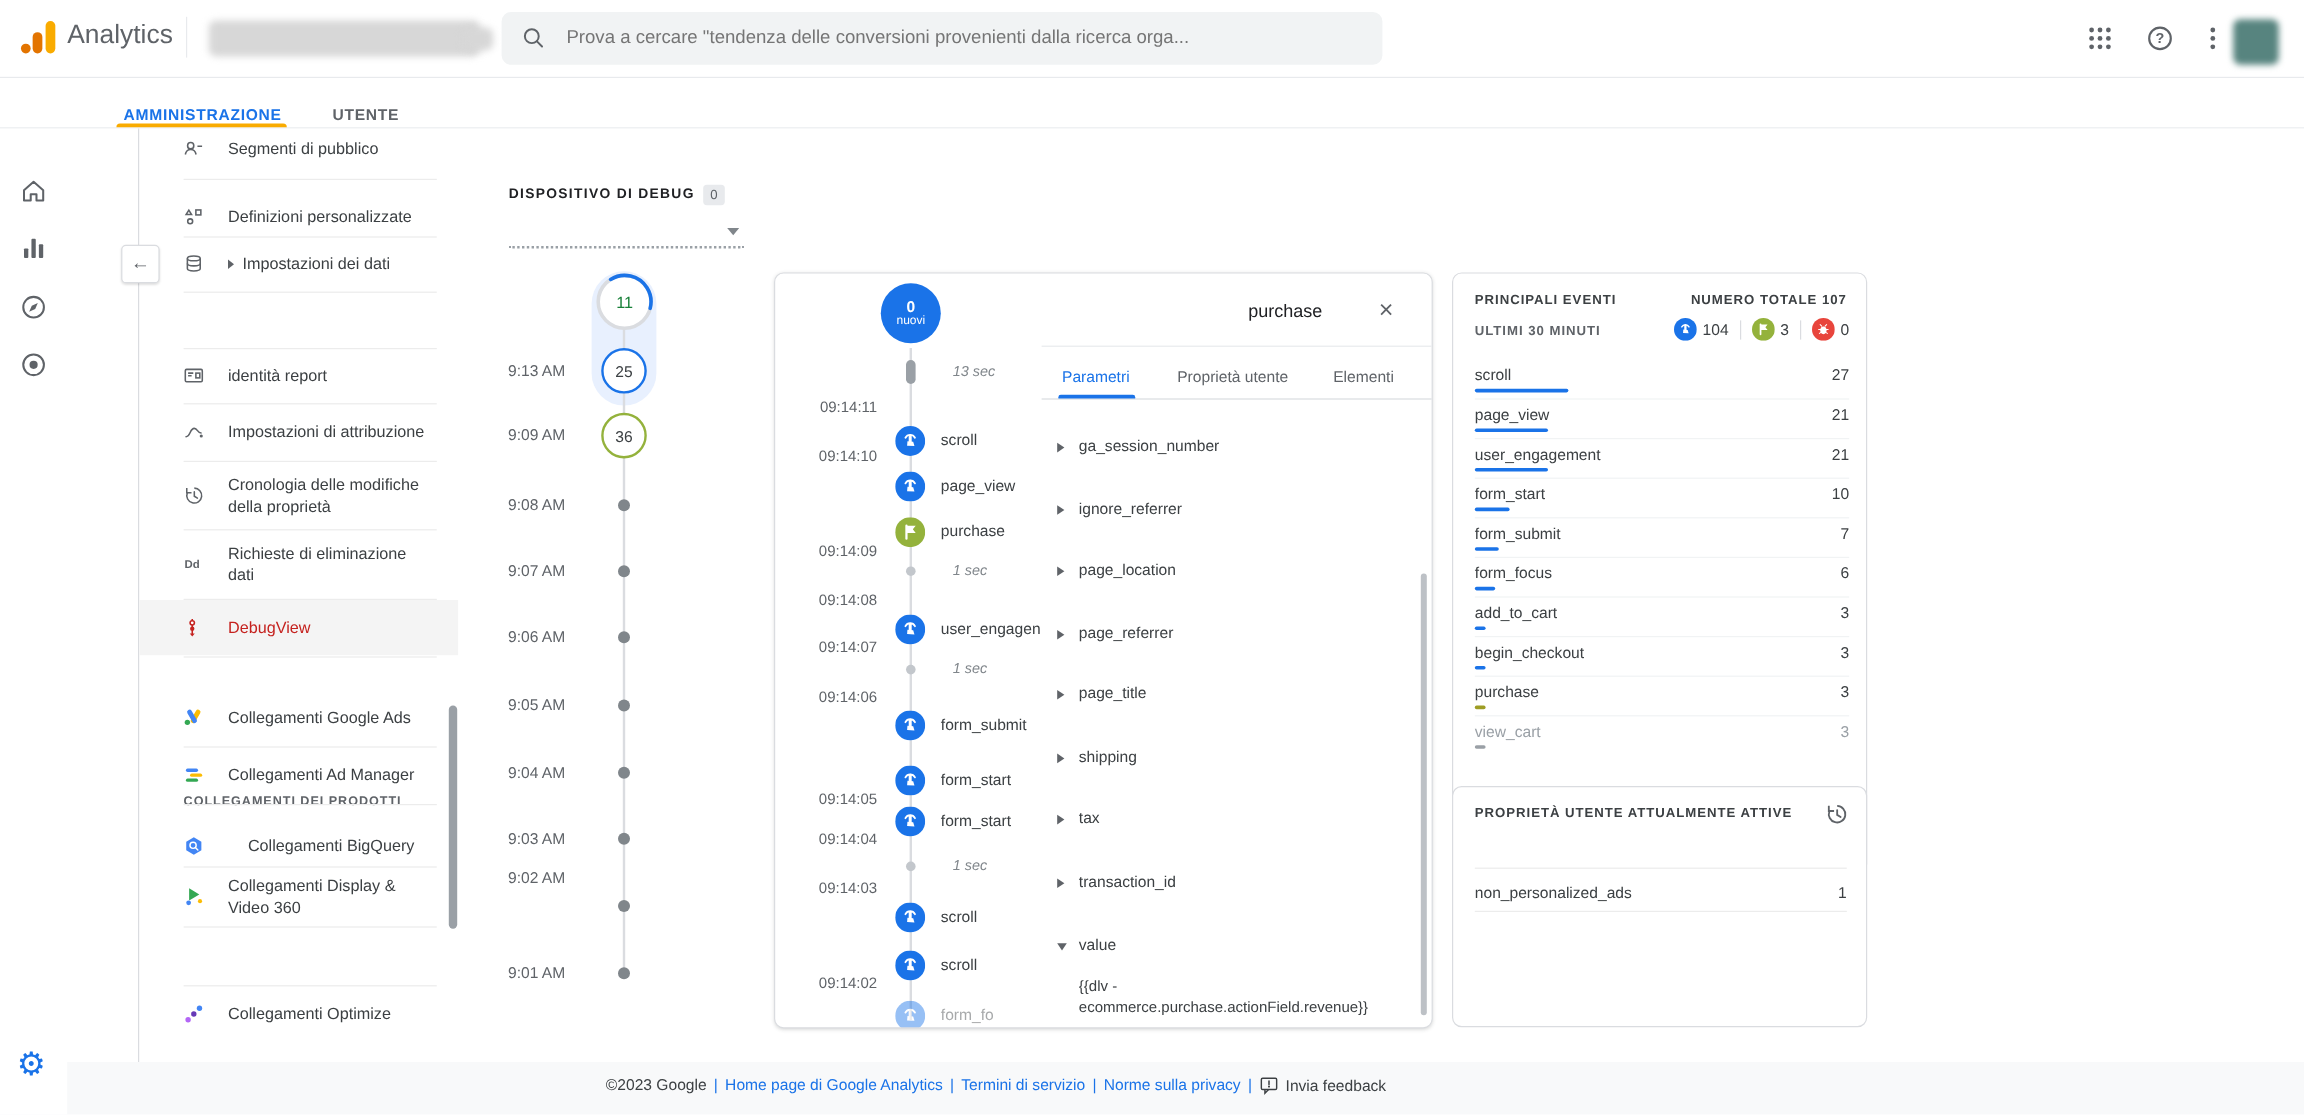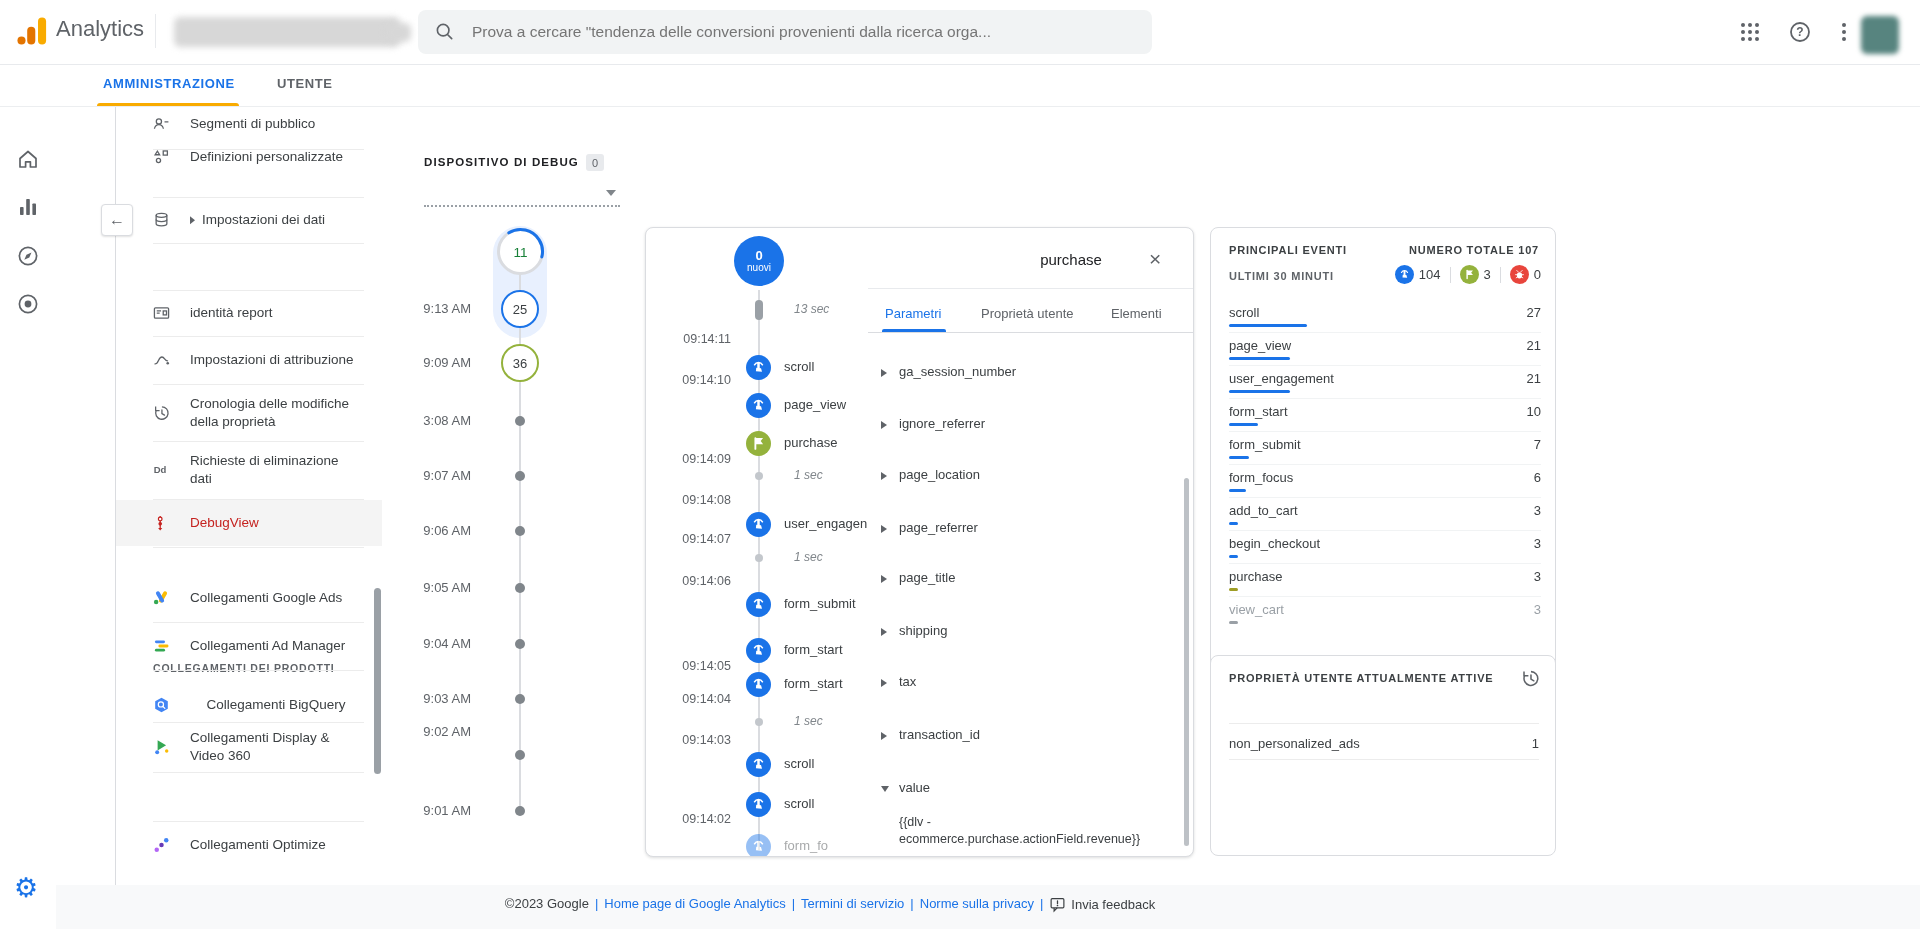--- a/index.html
+++ b/index.html
@@ -12,21 +12,21 @@
   .brand{position:absolute;left:56px;top:16px;font-size:22px;color:#5f6368;}
   .brand-sep{position:absolute;left:155px;top:14px;width:1px;height:34px;background:#e8eaed;}
   .blob{position:absolute;background:#d7d7d7;border-radius:6px;filter:blur(3px);}
   .searchbar{position:absolute;left:418px;top:10px;width:734px;height:44px;background:#f1f3f4;border-radius:8px;display:flex;align-items:center;padding:0 16px;box-sizing:border-box;}
   .searchbar input{border:none;outline:none;background:transparent;font-size:15.5px;color:#5f6368;width:640px;margin-left:14px;font-family:"Liberation Sans",sans-serif;}
   .tbicon{position:absolute;top:20px;width:24px;height:24px;cursor:pointer;}
   .avatar{position:absolute;left:1861px;top:16px;width:38px;height:38px;border-radius:6px;background:#57847f;filter:blur(2.5px);}
 
   
   .tabstrip{position:absolute;left:0;top:64px;width:1920px;height:42px;background:#fff;border-bottom:1px solid #eceef0;z-index:4;}
-  .tab{position:absolute;top:12px;font-size:13px;letter-spacing:.6px;font-weight:bold;cursor:pointer;}
+  .tab{position:absolute;top:24px;font-size:13px;letter-spacing:.6px;font-weight:bold;cursor:pointer;}
   .tab.active{color:#1a73e8;}
   .tab.idle{color:#5f6368;}
   .tab-underline{position:absolute;top:39px;height:3px;border-radius:3px 3px 0 0;background:#f9ab00;}
 
   
   .rail{position:absolute;left:0;top:64px;width:56px;height:865px;background:#fff;z-index:3;}
   .railbtn{position:absolute;left:16px;width:24px;height:24px;cursor:pointer;}
   .gear{position:absolute;left:14px;top:872px;font-size:27px;color:#1a73e8;font-family:"DejaVu Sans",sans-serif;cursor:pointer;z-index:6;}
 
   
@@ -213,21 +213,21 @@
   <div class="sitem" style="top: -5px; height: 46px;">
         <div class="sicon">
           <svg width="19" height="19" viewBox="0 0 22 22">
             <circle cx="8" cy="8" r="3" fill="none" stroke="#5f6368" stroke-width="1.5"></circle>
             <path d="M2.8 16.5c.6-3.2 2.6-4.8 5.2-4.8s4.6 1.6 5.2 4.8" fill="none" stroke="#5f6368" stroke-width="1.5"></path>
             <path d="M14.5 8.5h4.5" fill="none" stroke="#5f6368" stroke-width="1.5"></path>
           </svg>
         </div>
         <div class="slabel">Segmenti di pubblico</div>
       </div>
-      <div class="sitem" style="top: 28px; height: 46px;">
+      <div class="sitem" style="top: 52px; height: 46px;">
         <div class="sicon">
           <svg width="19" height="19" viewBox="0 0 22 22">
             <path d="M6.2 4.2l2.6 4.2H3.6z" fill="none" stroke="#5f6368" stroke-width="1.5"></path>
             <rect x="13" y="4" width="4.8" height="4.8" fill="none" stroke="#5f6368" stroke-width="1.5"></rect>
             <circle cx="7.5" cy="15" r="2.4" fill="none" stroke="#5f6368" stroke-width="1.5"></circle>
           </svg>
         </div>
         <div class="slabel">Definizioni personalizzate</div>
       </div>
       <div class="sitem" style="top: 91px; height: 46px;">
@@ -366,21 +366,21 @@
         <svg width="49" height="49">
           <circle cx="24.5" cy="24.5" r="22" fill="#fff" stroke="#dadce0" stroke-width="3"></circle>
           <circle cx="24.5" cy="24.5" r="22" fill="none" stroke="#1a73e8" stroke-width="3" stroke-dasharray="52 86.2" stroke-linecap="round" transform="rotate(-122 24.5 24.5)"></circle>
           <text x="24.5" y="29.5" text-anchor="middle" font-size="13.5" fill="#188038" font-family="Liberation Sans,sans-serif">11</text>
         </svg>
       </div>
       <div class="m-time" style="left: 411px; top: 301px;">9:13 AM</div>
       <div class="m-circ" style="left: 501px; top: 290px; width: 38px; height: 38px; border: 2.5px solid rgb(26, 115, 232);">25</div>
       <div class="m-time" style="left: 411px; top: 355px;">9:09 AM</div>
       <div class="m-circ" style="left: 501px; top: 344px; width: 38px; height: 38px; border: 2.5px solid rgb(148, 178, 60);">36</div>
-      <div class="m-time" style="left: 411px; top: 413px;">3:08 AM</div>
+      <div class="m-time" style="left: 411px; top: 413px;">9:08 AM</div>
       <div class="m-dot" style="top: 416px;"></div>
       <div class="m-time" style="left: 411px; top: 468px;">9:07 AM</div>
       <div class="m-dot" style="top: 471px;"></div>
       <div class="m-time" style="left: 411px; top: 523px;">9:06 AM</div>
       <div class="m-dot" style="top: 526px;"></div>
       <div class="m-time" style="left: 411px; top: 580px;">9:05 AM</div>
       <div class="m-dot" style="top: 583px;"></div>
       <div class="m-time" style="left: 411px; top: 636px;">9:04 AM</div>
       <div class="m-dot" style="top: 639px;"></div>
       <div class="m-time" style="left: 411px; top: 691px;">9:03 AM</div>

